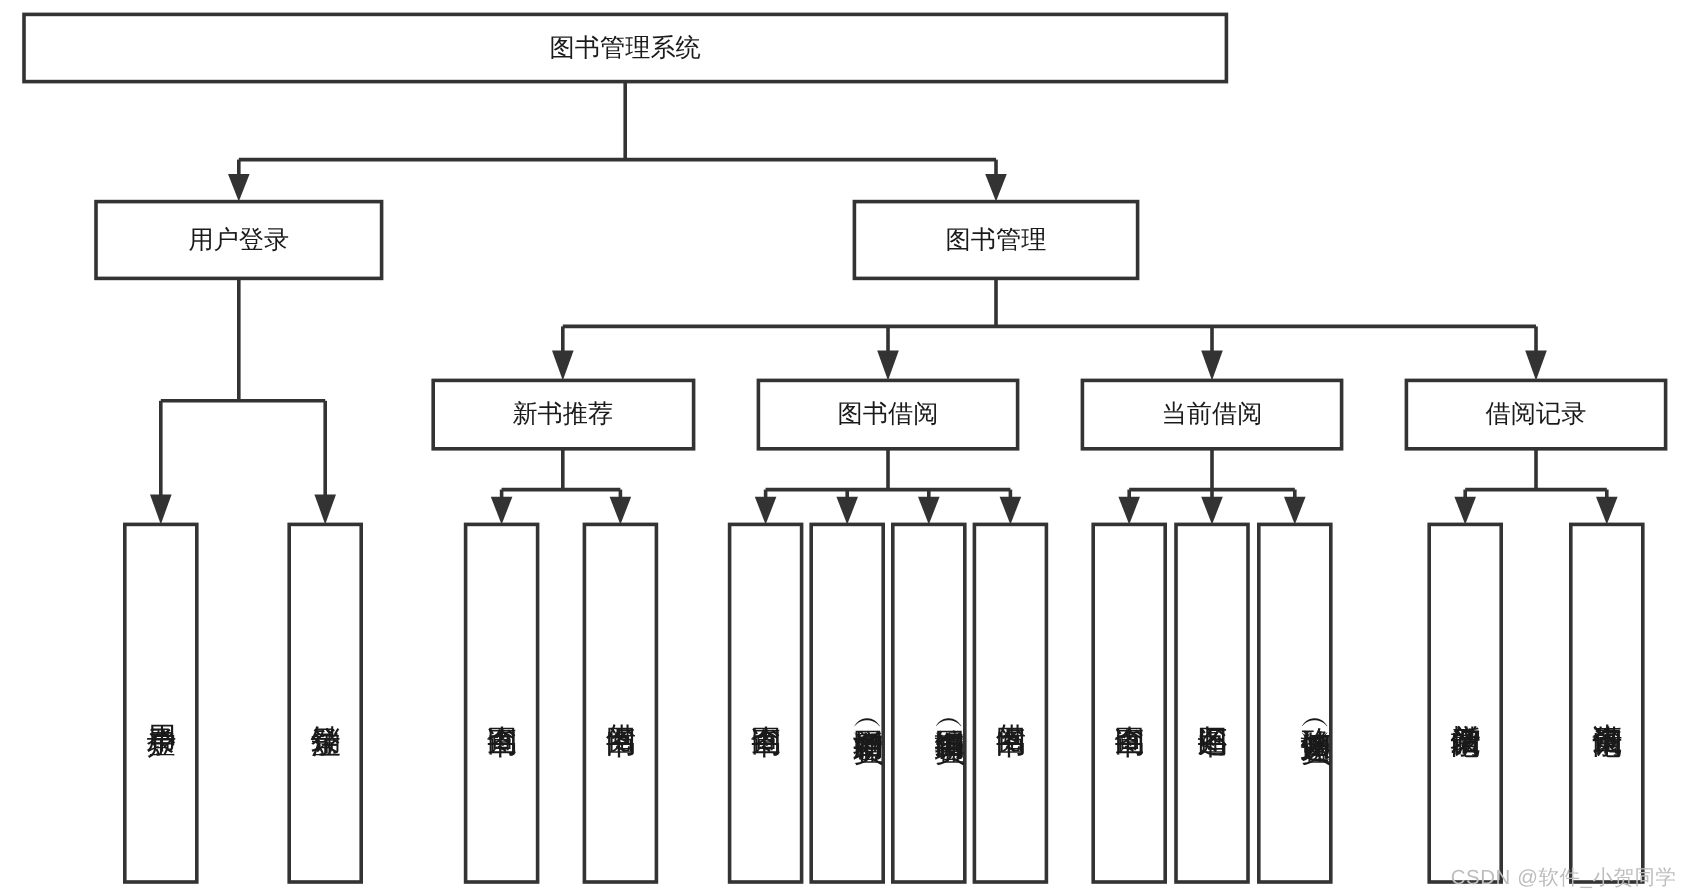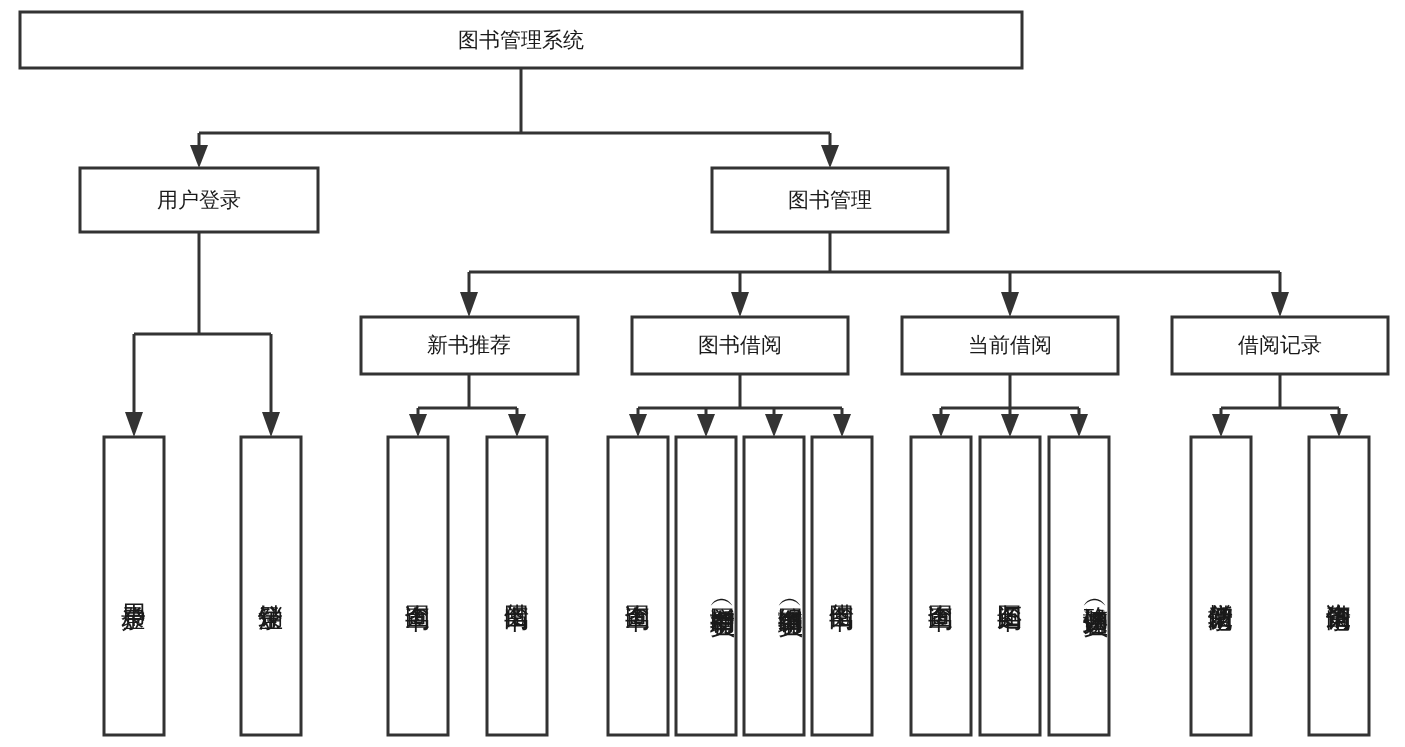--- a/index.html
+++ b/index.html
@@ -251,13 +251,14 @@
   <div class="leaf-label" style="left:744px; top:447px; width:60px; height:288px;">编辑图书（管理员）</div>
   <div class="leaf-label center-v" style="left:812px; top:437px; width:60px; height:298px;">借阅图书</div>
 
   <div class="leaf-label center-v" style="left:911px; top:437px; width:60px; height:298px;">查询图书</div>
   <div class="leaf-label center-v" style="left:980px; top:437px; width:60px; height:298px;">归还图书</div>
   <div class="leaf-label" style="left:1049px; top:447px; width:60px; height:288px;">确认归还（管理员）</div>
 
   <div class="leaf-label center-v" style="left:1191px; top:437px; width:60px; height:298px;">新增借阅记录</div>
   <div class="leaf-label center-v" style="left:1309px; top:437px; width:60px; height:298px;">查询借阅记录</div>
 
+  <div class="watermark">CSDN @软件_小贺同学</div>
 </div>
 
 </body></html>

